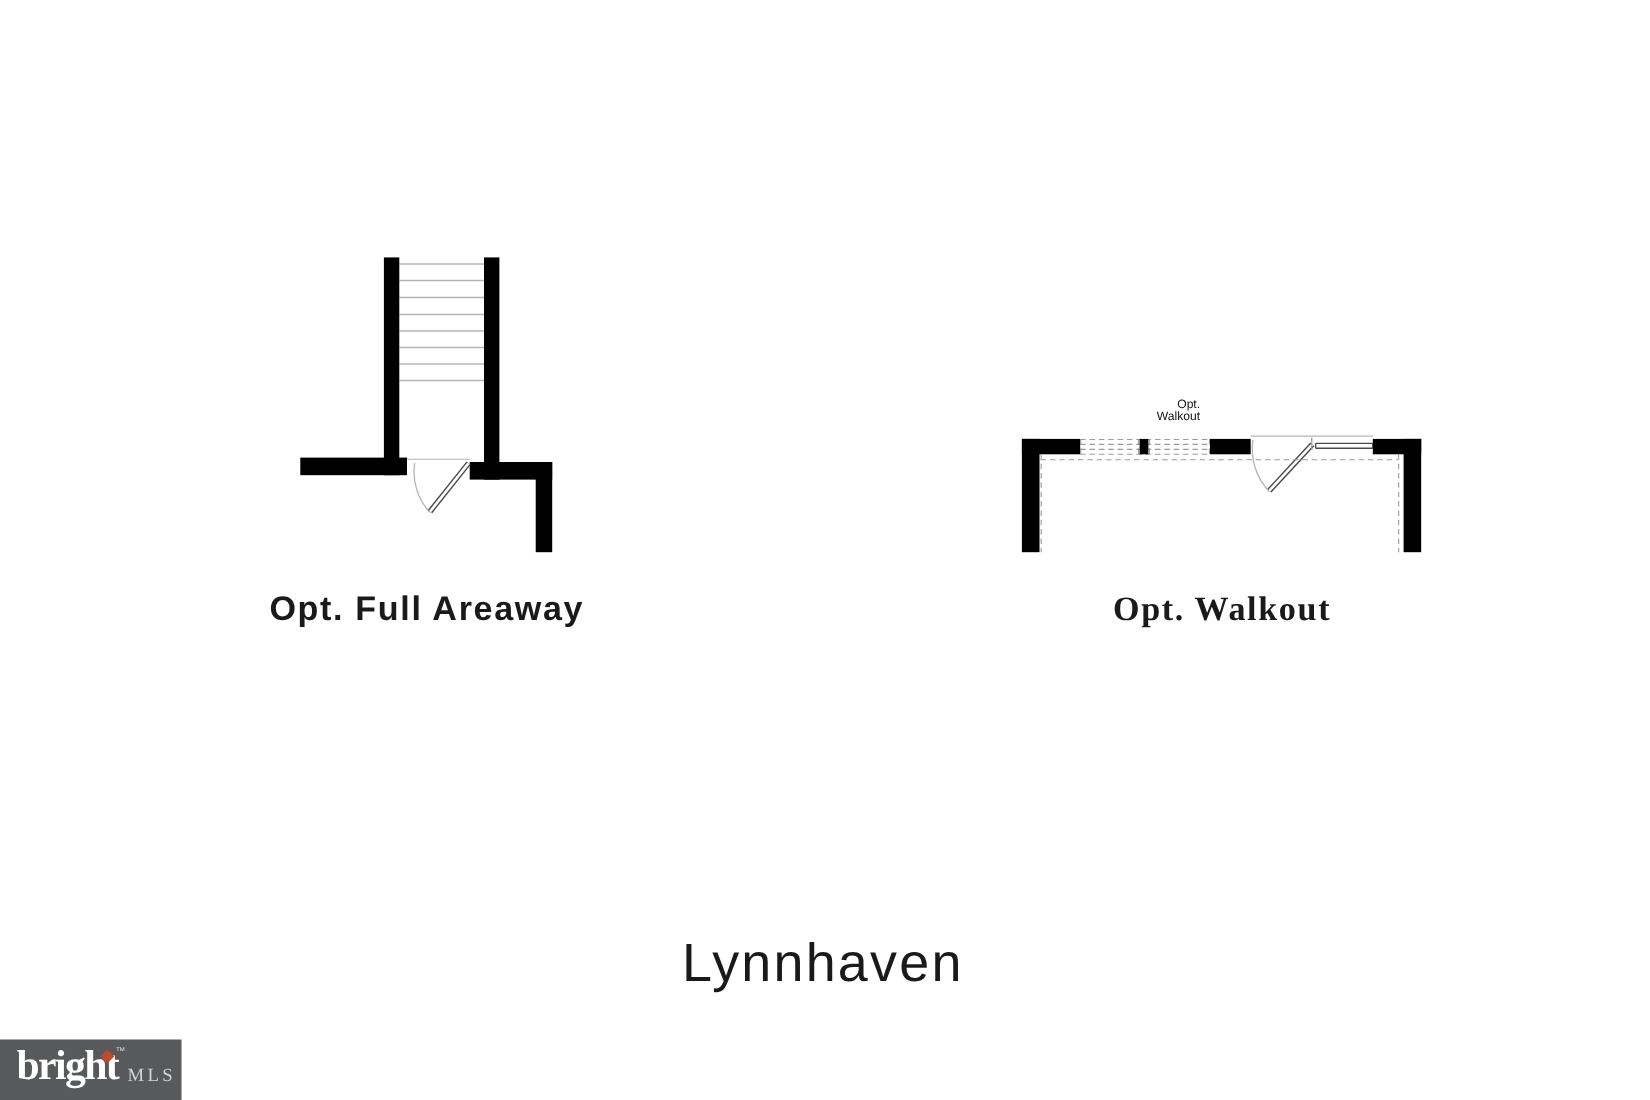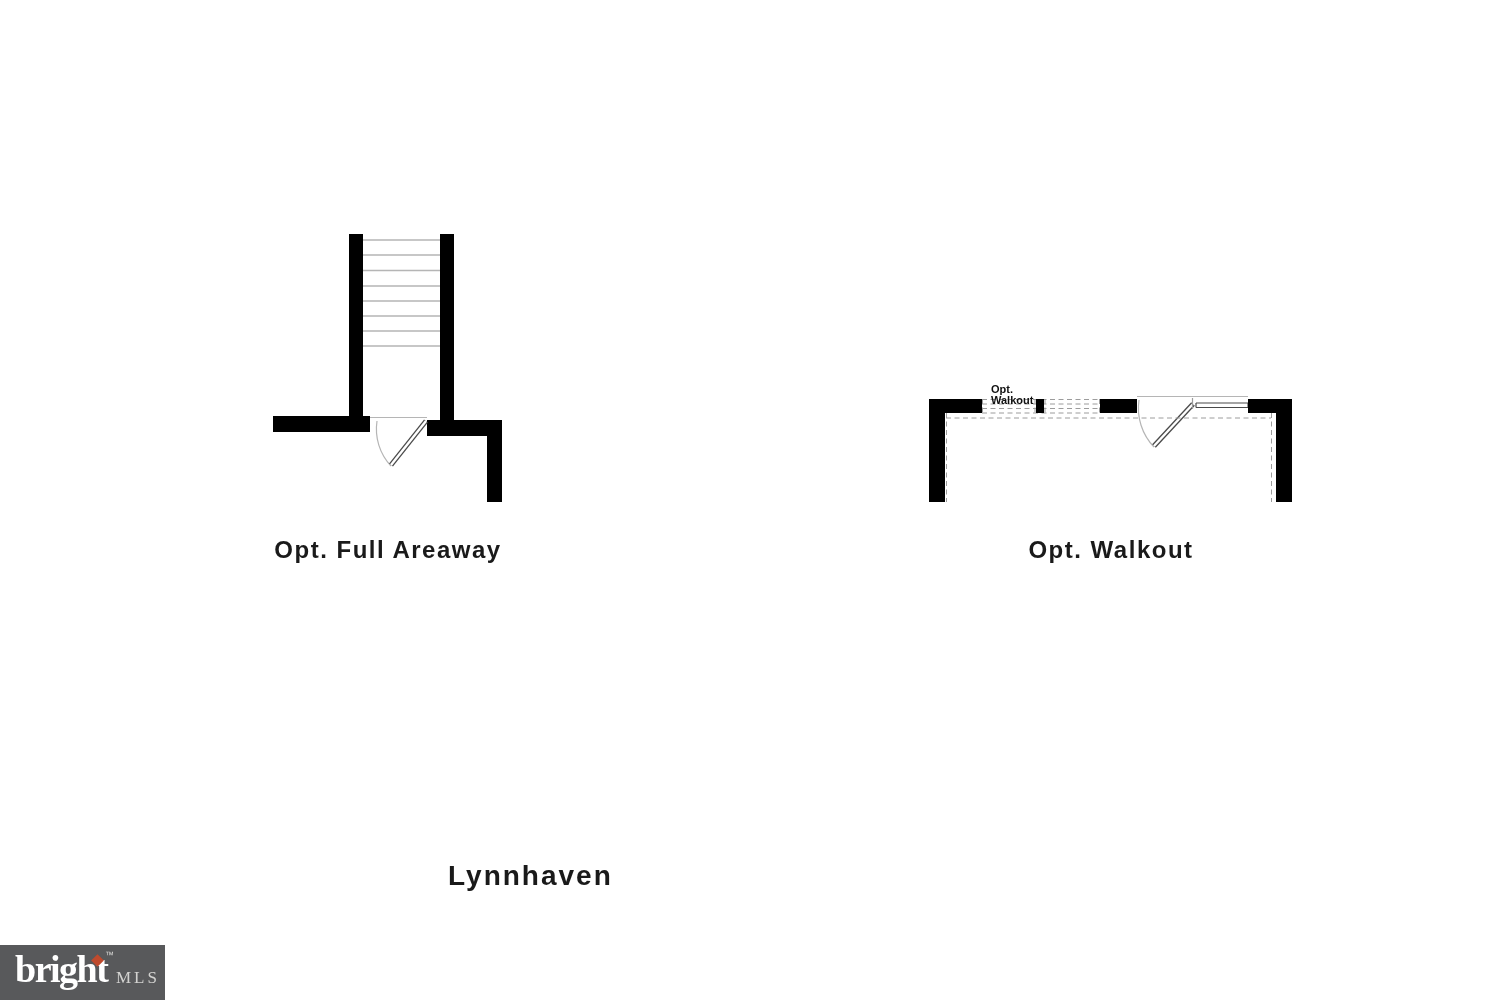--- a/index.html
+++ b/index.html
@@ -30,47 +30,48 @@
   .door-inner  { stroke: #ffffff; stroke-width: 2.4; fill: none; }
   .dashed      { stroke: var(--dashed_line, #9c9c9c); stroke-width: 1; fill: none; stroke-dasharray: 5 3.5; }
   .sidelite    { stroke: var(--door_line, #4a4a4a); stroke-width: 1.2; fill: none; }
   .hinge       { stroke: var(--dashed_line, #9c9c9c); stroke-width: 1.2; fill: none; }
 
   
   .caption {
     position: absolute;
     width: 420px;
     text-align: center;
-    font-size: 24px;
+    font-size: 31px;
     font-weight: bold;
     letter-spacing: 1.5px;
     color: #1a1a1a;
     white-space: nowrap;
   }
   .caption.areaway { left: 178px; top: 536px; }
-  .caption.walkout { left: 901px; top: 536px; }
+  .caption.walkout { left: 901px; top: 536px; font-family: Liberation Serif, serif; }
 
   .windows-label {
     position: absolute;
-    left: 991px; top: 384px;
+    left: 991px; top: 363px;
     width: 100px;
-    text-align: left;
+    text-align: right;
     font-size: 11px;
     line-height: 11px;
-    font-weight: bold;
+    font-weight: normal;
     color: #111;
   }
 
   .footer-title {
     position: absolute;
     left: 448px; top: 853px;
     width: 600px;
-    font-size: 28px;
+    text-align: center;
+    font-size: 49px;
     line-height: 46px;
-    font-weight: bold;
+    font-weight: normal;
     letter-spacing: 2px;
     color: #1a1a1a;
     white-space: nowrap;
   }
 
   
   .logo {
     position: absolute;
     left: 0; top: 945px;
     width: 165px;

